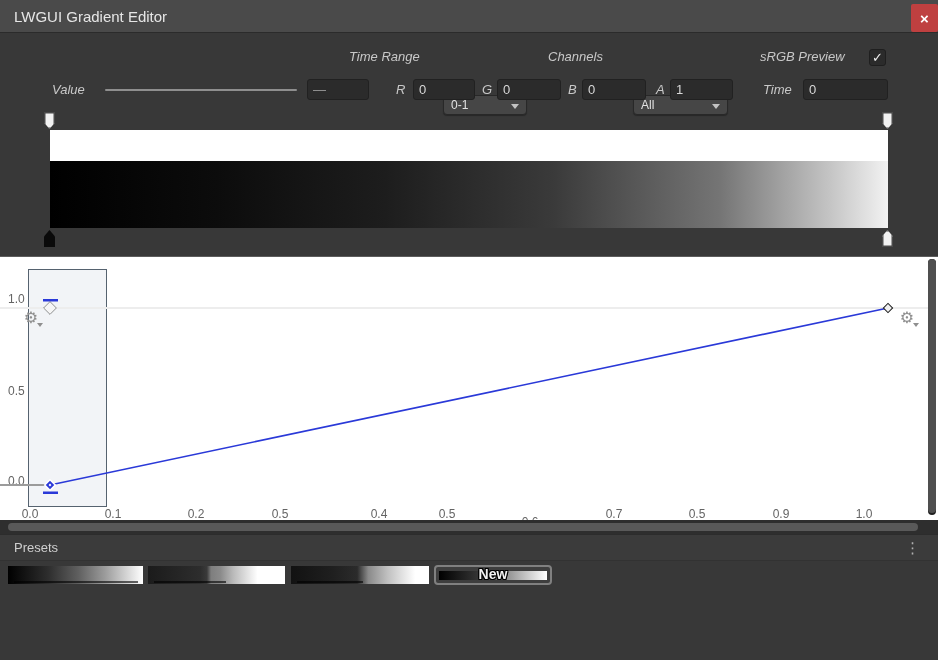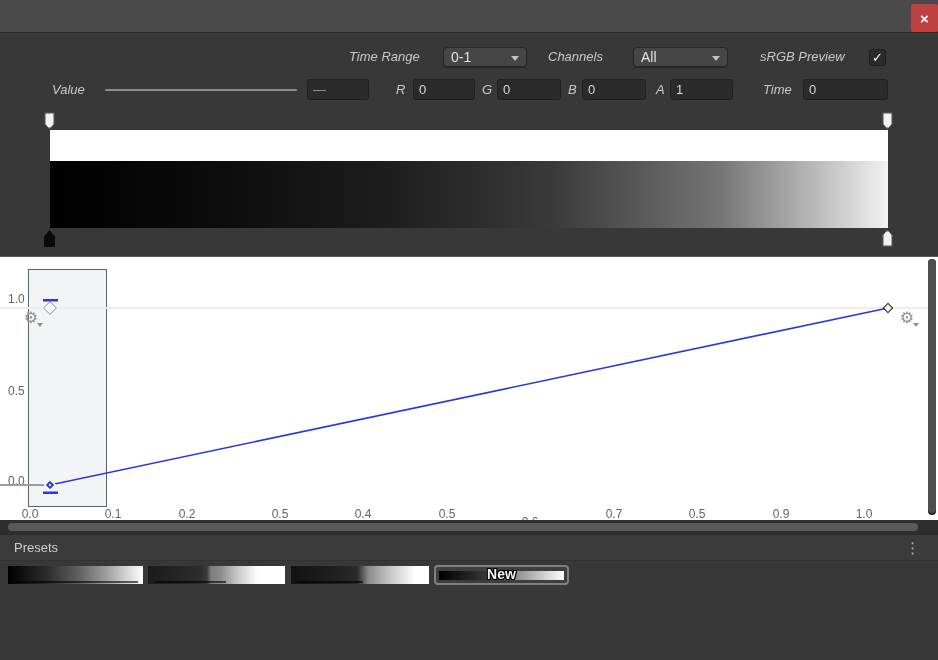--- a/index.html
+++ b/index.html
@@ -13,22 +13,22 @@
   .title-text { position:absolute; left:14px; top:0; line-height:33px; font-size:15px; color:#e6e6e6; }
   .close-btn { position:absolute; right:0; top:4px; width:27px; height:28px; background:#bf4040;
                border-radius:2px; display:flex; align-items:center; justify-content:center;
                color:#fff; font-size:15px; font-weight:bold; cursor:default; }
 
   
   .lbl { position:absolute; font-size:13px; color:#c8c8c8; height:20px; line-height:20px;font-style:italic; }
   .field { position:absolute; height:21px; background:#2b2b2b; border:1px solid #212121;
            border-radius:3px; color:#d8d8d8; font-size:13px; line-height:19px; padding-left:5px; }
   .dropdown { position:absolute; height:20px; background:#464646; border:1px solid #282828;
-              border-radius:4px; color:#e2e2e2; font-size:14px; line-height:18px; padding-left:7px;
-              box-shadow:0 1px 1px rgba(0,0,0,0.3); }
+              border-radius:4px; color:#e2e2e2; font-size:12px; line-height:18px; padding-left:7px;
+              box-shadow:0 1px 1px rgba(0,0,0,0.3);margin-top:48px; }
   .dd-arrow { position:absolute; right:7px; top:8px; width:0; height:0;
               border-left:4px solid transparent; border-right:4px solid transparent;
               border-top:5px solid #c2c2c2; }
   .checkbox { position:absolute; width:17px; height:17px; background:#2b2b2b; border:1px solid #1f1f1f;
               border-radius:3px; color:#f0f0f0; font-size:13px; line-height:15px; text-align:center; }
   .slider-track { position:absolute; height:2px; background:#8f8f8f; border-radius:1px; }
 
   
   .alpha-strip  { position:absolute; left:50px; top:130px; width:838px; height:31px; background:#ffffff; }
   .color-strip  { position:absolute; left:50px; top:161px; width:838px; height:67px; }
@@ -74,20 +74,21 @@
                       font-weight:bold; color:#f2f2f2;
                       text-shadow:-1px 0 0 #000, 1px 0 0 #000, 0 -1px 0 #000, 0 1px 0 #000,
                                   -1px -1px 0 #000, 1px 1px 0 #000, -1px 1px 0 #000, 1px -1px 0 #000; }
 </style>
 </head>
 <body>
 
 <div class="app">
 
   <div class="titlebar">
+    <span class="title-text">LWGUI Gradient Editor</span>
     <div class="close-btn">
       <span>×</span>
     </div>
   </div>
 
   <span class="lbl" style="left:349px; top:47px;">Time Range</span>
   <div class="dropdown" style="left:443px; top:47px; width:84px;">
     <span>0-1</span>
     <span class="dd-arrow"></span>
   </div>
@@ -165,23 +166,23 @@
     <div class="sel-box">
       <div class="sel-band"></div>
     </div>
 
     <span class="ytick" style="top:35px;">1.0</span>
     <span class="ytick" style="top:127px;">0.5</span>
     <span class="ytick" style="top:217px;">0.0</span>
 
     <span class="tick" style="left:13px;  top:250px;">0.0</span>
     <span class="tick" style="left:96px;  top:250px;">0.1</span>
-    <span class="tick" style="left:170px; top:250px;text-align:center;">0.2</span>
+    <span class="tick" style="left:179px; top:250px;text-align:center;">0.2</span>
     <span class="tick" style="left:263px; top:250px;">0.5</span>
-    <span class="tick" style="left:346px; top:250px;text-align:center;">0.4</span>
+    <span class="tick" style="left:362px; top:250px;text-align:center;">0.4</span>
     <span class="tick" style="left:430px; top:250px;">0.5</span>
     <span class="tick" style="left:513px; top:258px;">0.6</span>
     <span class="tick" style="left:597px; top:250px;">0.7</span>
     <span class="tick" style="left:680px; top:250px;">0.5</span>
     <span class="tick" style="left:764px; top:250px;">0.9</span>
     <span class="tick" style="left:847px; top:250px;">1.0</span>
 
     <svg class="curve-svg" width="938" height="264">
       <line x1="0" y1="51" x2="930" y2="51" stroke="#ededed" stroke-width="2"></line>
       <line x1="0" y1="228" x2="50" y2="228" stroke="#9b9b9b" stroke-width="2"></line>
@@ -220,18 +221,18 @@
 
   <div class="preset" style="left: 8px; width: 135px; background: linear-gradient(to right, rgb(0, 0, 0) 0%, rgb(46, 46, 46) 30%, rgb(95, 95, 95) 52%, rgb(156, 156, 156) 72%, rgb(255, 255, 255) 100%);">
     <div class="preset-underline" style="width:124px;"></div>
   </div>
   <div class="preset" style="left: 148px; width: 137px; background: linear-gradient(to right, rgb(27, 27, 27) 0%, rgb(45, 45, 45) 38%, rgb(58, 58, 58) 43%, rgb(126, 126, 126) 46%, rgb(139, 139, 139) 53%, rgb(185, 185, 185) 62%, rgb(255, 255, 255) 80%);">
     <div class="preset-underline" style="width:72px;"></div>
   </div>
   <div class="preset" style="left: 291px; width: 138px; background: linear-gradient(to right, rgb(18, 18, 18) 0%, rgb(31, 31, 31) 30%, rgb(43, 43, 43) 48%, rgb(138, 138, 138) 56%, rgb(192, 192, 192) 70%, rgb(255, 255, 255) 90%);">
     <div class="preset-underline" style="width:66px;"></div>
   </div>
-  <div class="preset-new" style="left:434px; width:135px;">
+  <div class="preset-new" style="left:434px; width:118px;">
     <div class="preset-new-grad" style="background: linear-gradient(to right, rgb(0, 0, 0) 0%, rgb(58, 58, 58) 40%, rgb(136, 136, 136) 60%, rgb(255, 255, 255) 100%);"></div>
     <div class="preset-new-label">New</div>
   </div>
 
 </div>
 
 </body></html>

